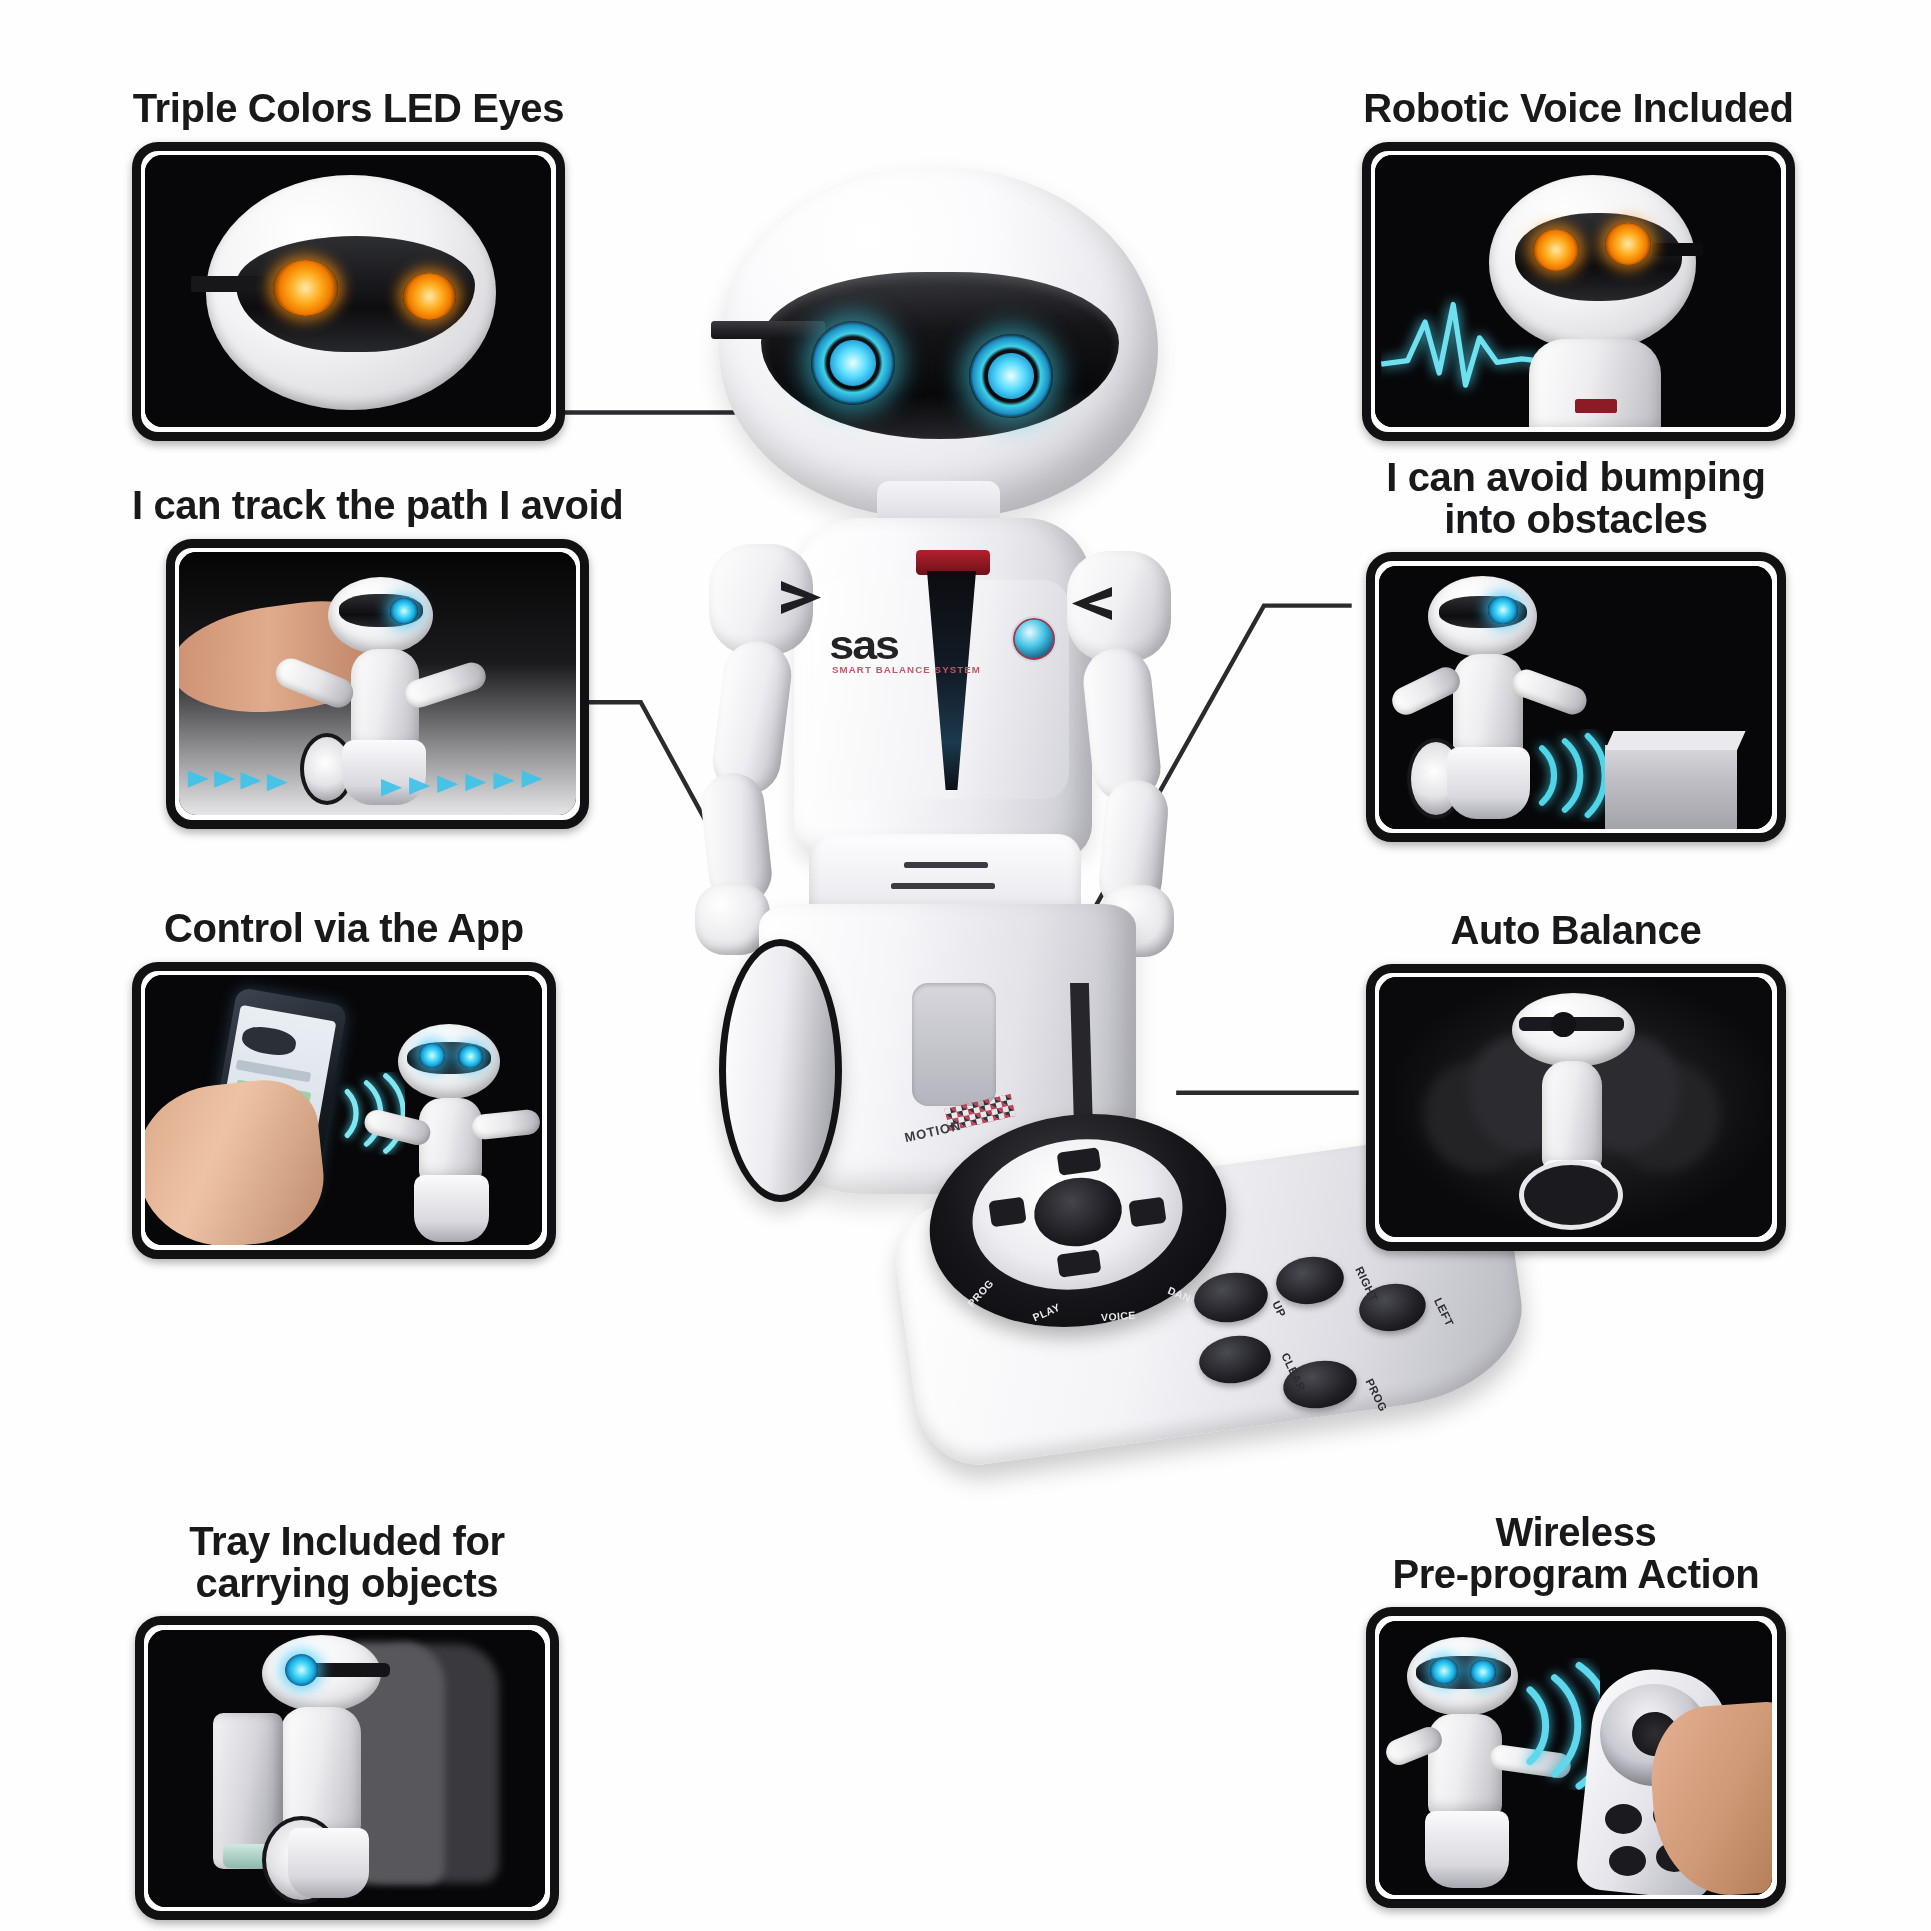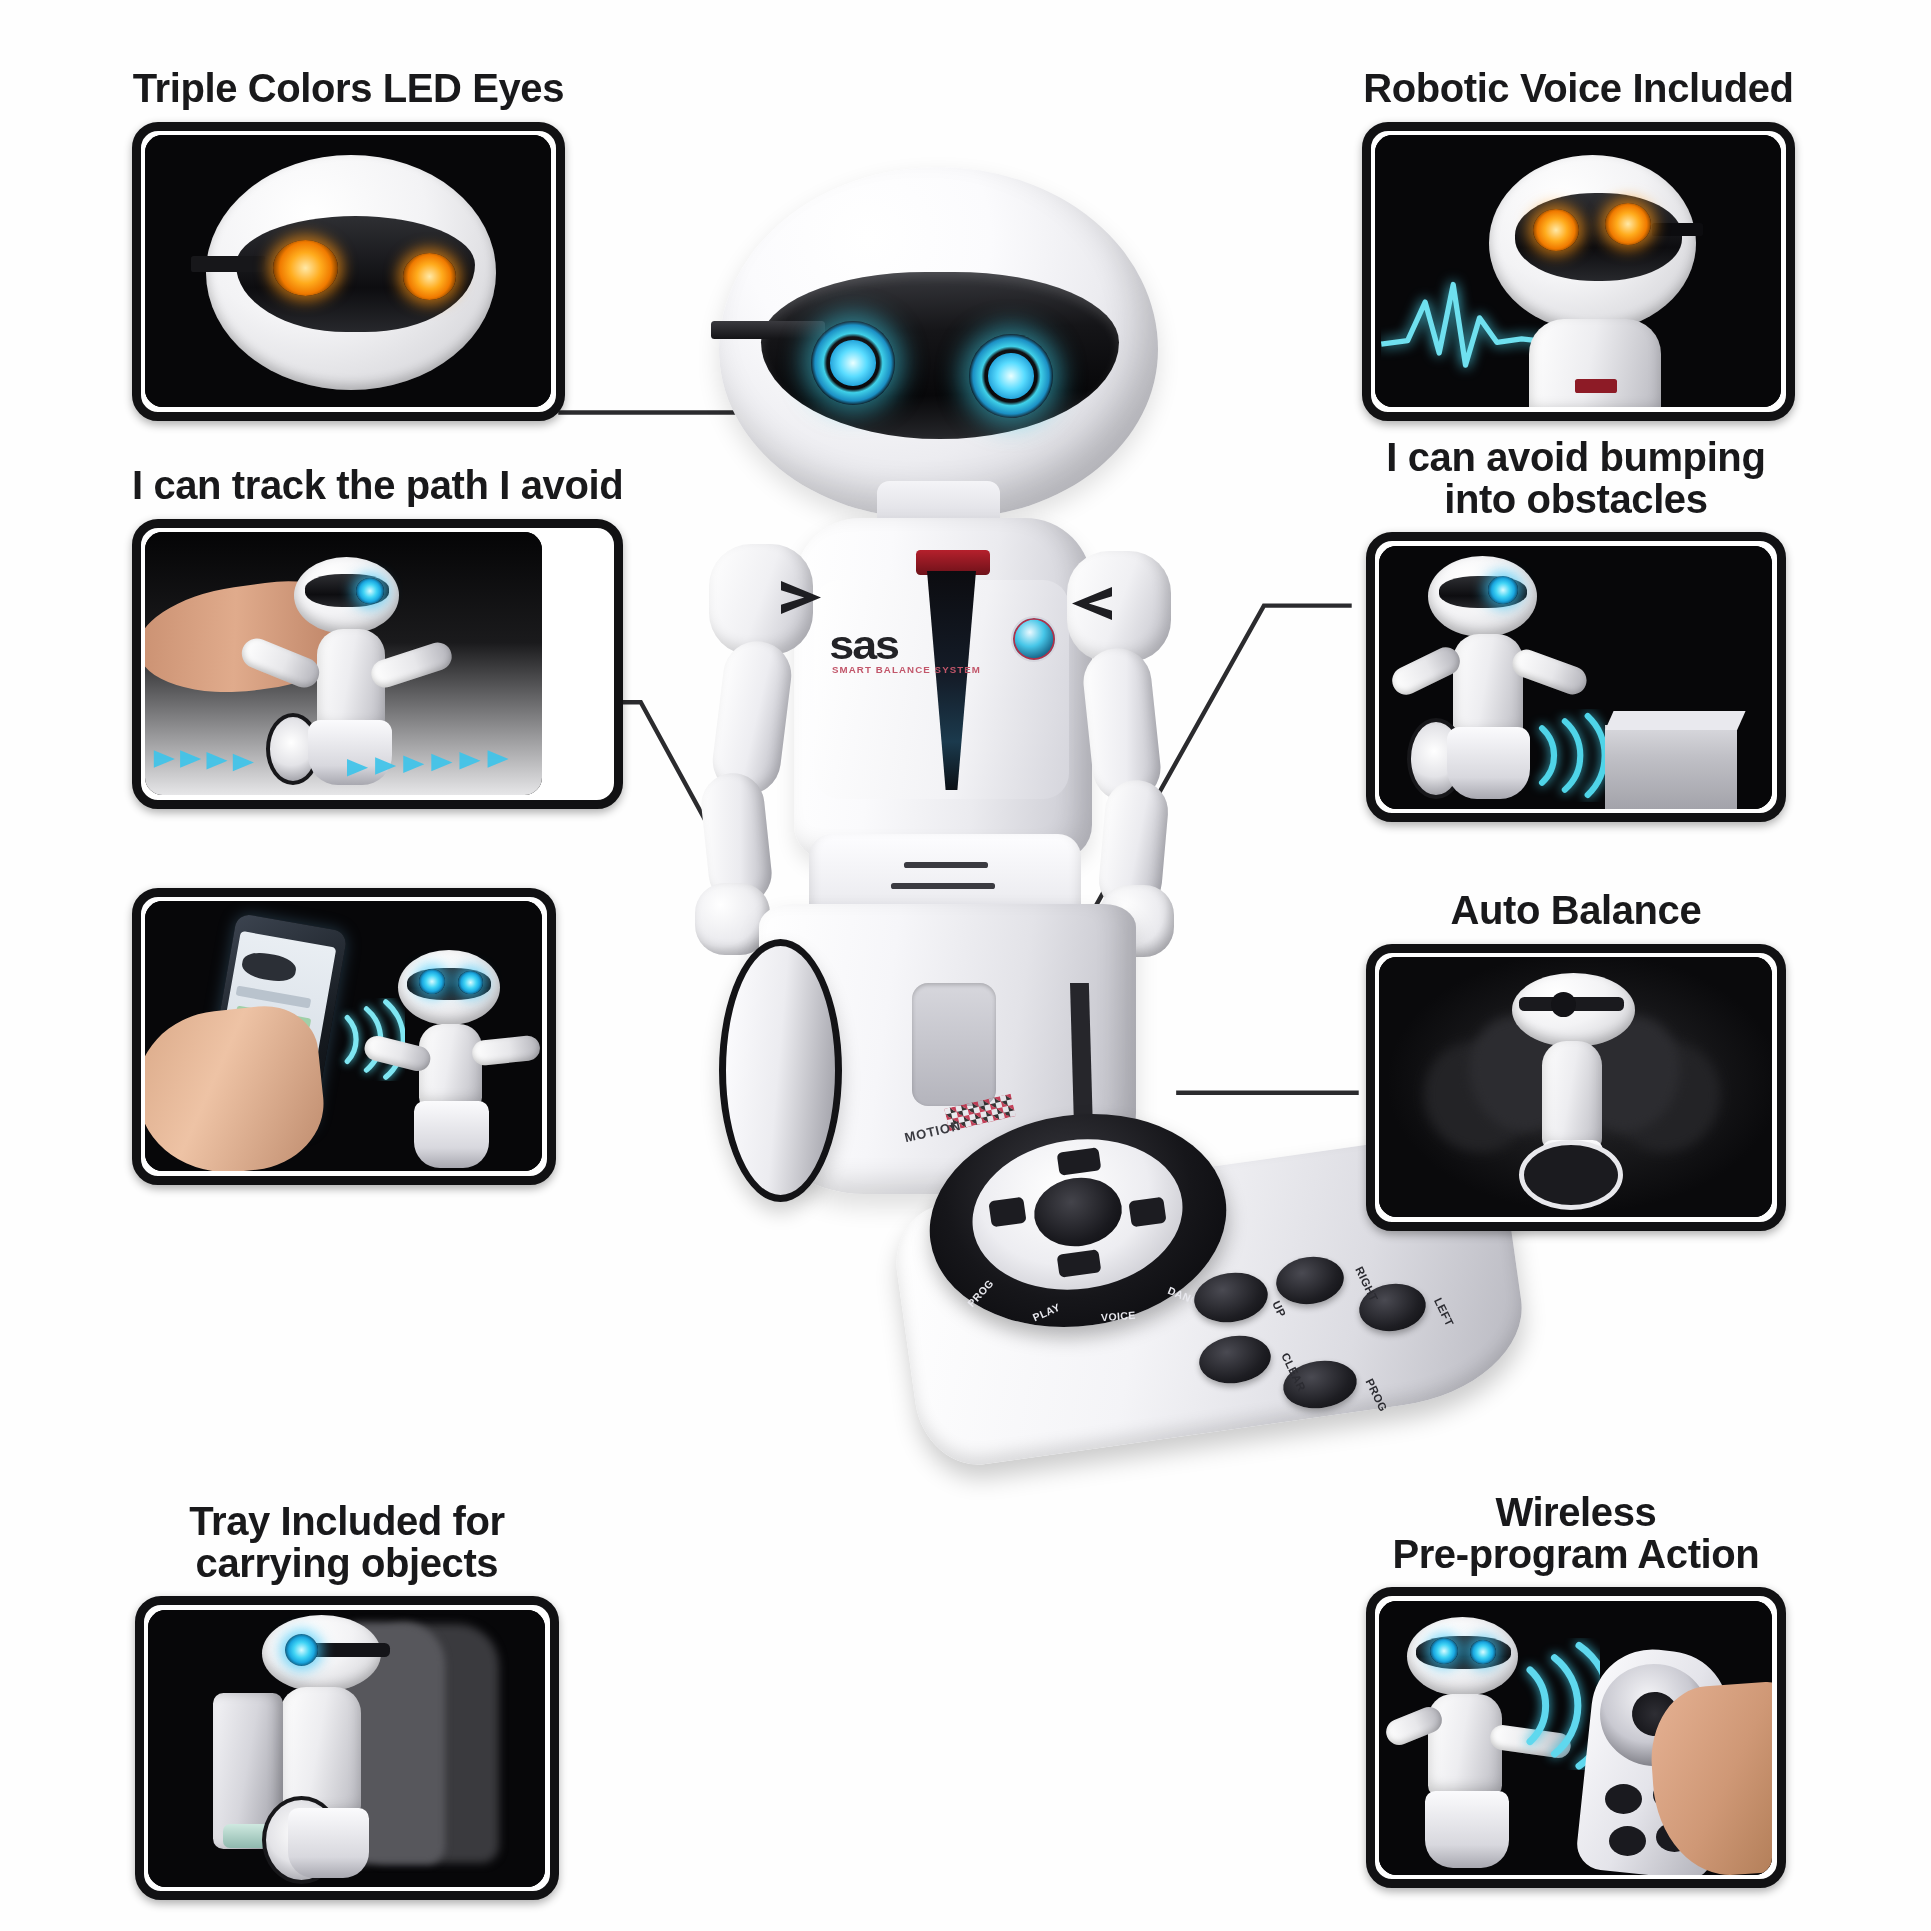--- a/index.html
+++ b/index.html
@@ -13,20 +13,22 @@
     position: relative;
     width: 1931px; height: 1931px;
     background: #fefefe;
   }
 
   
   .feature {
     position: absolute;
     display: flex;
     flex-direction: column;
+    align-items: center;
+    margin-top: 20px;
   }
   .feature-label {
     font-weight: bold;
     color: #19191b;
     text-align: center;
     line-height: 1.04;
     letter-spacing: -0.4px;
     white-space: pre-line;
     margin-bottom: 12.3px;
     font-size: 40px;
@@ -463,20 +465,21 @@
           <div style="position:absolute;left:226px;top:179px;width:132px;height:84px;
                       background:linear-gradient(180deg,#d9d9de 0%,#c0c0c6 38%,#a3a3aa 100%);"></div>
           <div style="position:absolute;left:226px;top:165px;width:132px;height:19.3px;
                       background:#e9e9ee;transform:skewX(-24deg);transform-origin:left bottom;"></div>
         </div>
       </div>
     </div>
   </div>
 
   <div class="feature" style="left:132px;top:888px;">
+    <div class="feature-label">Control via the App</div>
     <div class="panel-outer">
       <div class="panel-inner" style="width:397px;height:270px;">
         <div class="scene sc-bg-black">
           <div style="position:absolute;left:74px;top:19.3px;width:112px;height:204px;border-radius:14px;
                       background:linear-gradient(140deg,#3c4450 0%,#171c22 60%,#0a0d10 100%);transform:rotate(10deg);
                       box-shadow:0 0 16px rgba(90,150,190,0.35);"></div>
           <div style="position:absolute;left:81px;top:37px;width:97px;height:163px;border-radius:4.4px;
                       background:linear-gradient(180deg,#e9eef3 0%,#d3dbe3 100%);transform:rotate(10deg);"></div>
           <div style="position:absolute;left:97px;top:53px;width:54px;height:26px;border-radius:44%;
                       background:#2b2f36;transform:rotate(10deg);"></div>

